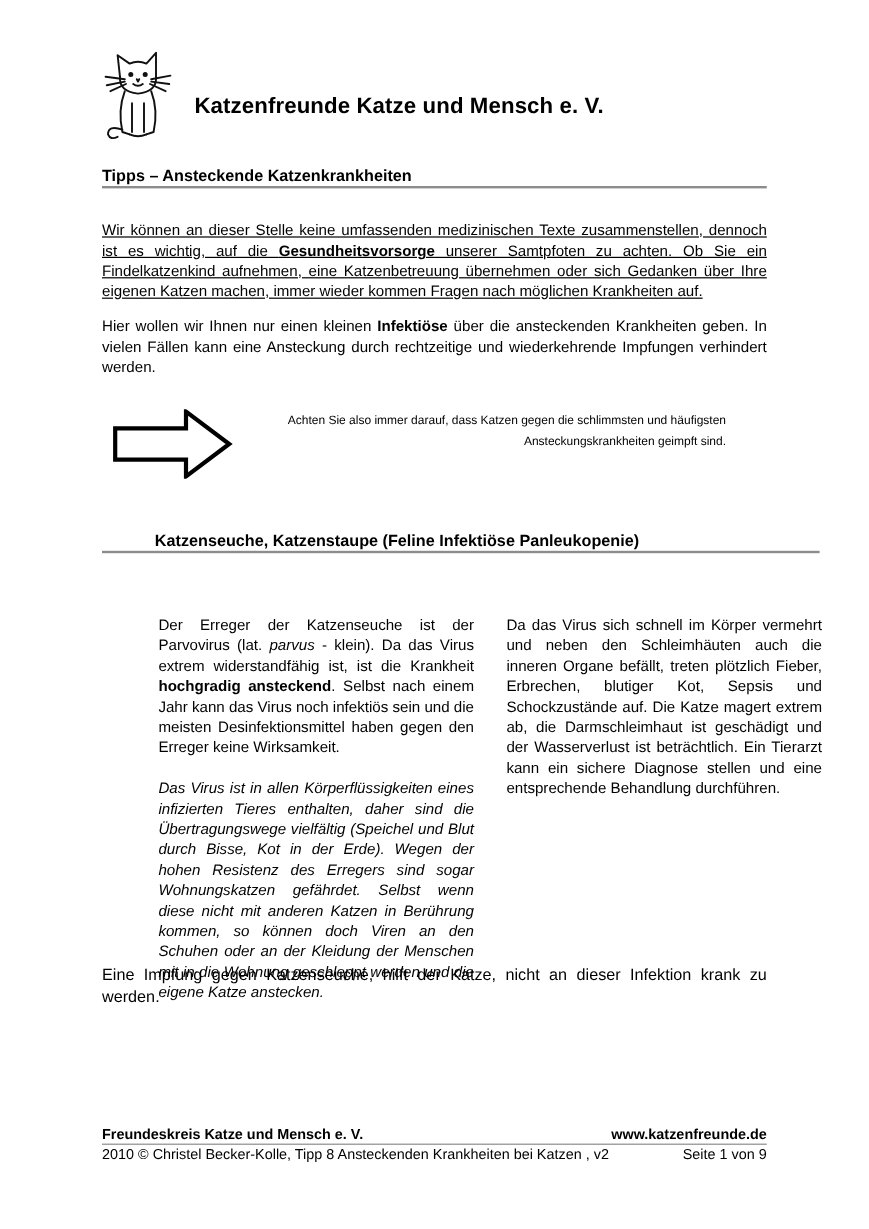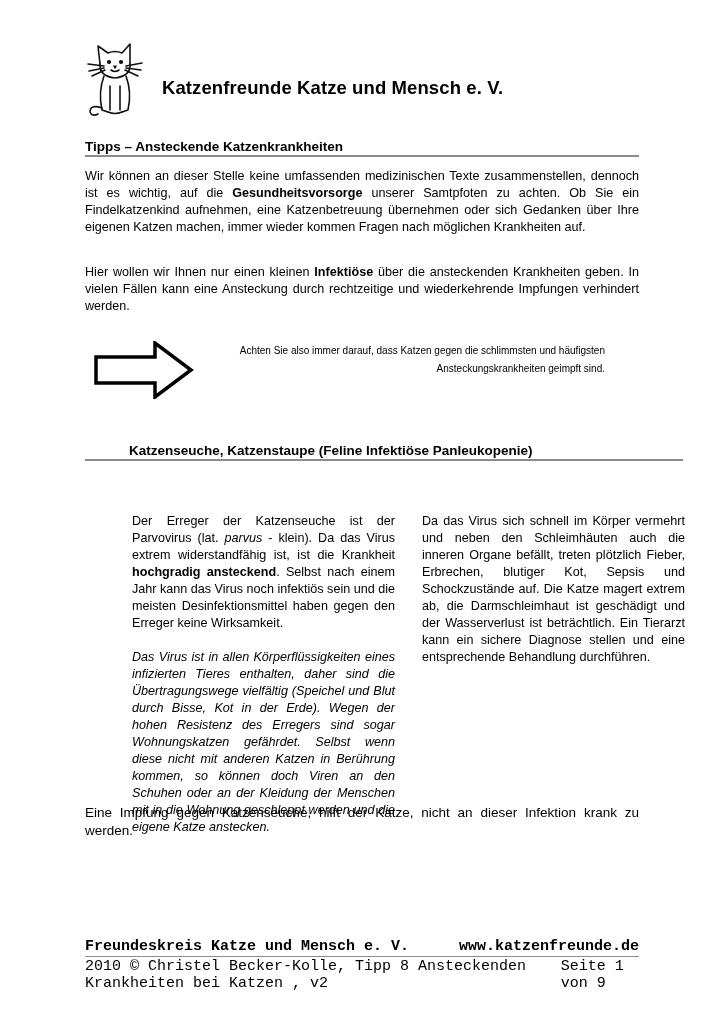--- a/index.html
+++ b/index.html
@@ -5,31 +5,31 @@
   html, body { margin: 0; padding: 0; background: #ffffff; }
   body { width: 724px; height: 1024px; position: relative; overflow: hidden;
          font-family: "Liberation Sans", sans-serif; color: #000; }
   .logo { position: absolute; left: 84px; top: 38px; width: 62px; height: 80px; }
   .org-title { position: absolute; left: 162px; top: 77px; font-size: 18.5px; font-weight: bold; letter-spacing: 0.1px; text-align: right; }
   .h2 { position: absolute; left: 85px; width: 554px; font-size: 13.5px; font-weight: bold;
         border-bottom: 2px solid #8c8c8c; padding-bottom: 1px; }
   .h2.one { top: 139px; }
   .h2.two { top: 443px; padding-left: 44px; }
   .para { position: absolute; left: 85px; width: 554px; font-size: 12.6px; line-height: 17px; text-align: justify; }
-  .p1 { top: 168px; }
+  .p1 { top: 184px; text-decoration: underline; }
   .p2 { top: 264px; }
   .arrow { position: absolute; left: 93px; top: 341px; width: 102px; height: 58px; }
   .callout { position: absolute; left: 215px; top: 342px; width: 390px; font-size: 10px; font-weight: normal; line-height: 18px; text-align: right; }
   .col { position: absolute; width: 263px; font-size: 12.6px; line-height: 17px; text-align: justify; margin-left: 47px; }
   .col.left { left: 85px; top: 513px; }
   .col.right { left: 375px; top: 513px; }
   .col p { margin: 0 0 17px 0; }
   .col.left p.c2 { margin-top: 0; font-style: italic; }
   .vacc { position: absolute; left: 85px; top: 804px; width: 554px; font-size: 13.5px; font-weight: normal; line-height: 18px; text-align: justify; }
-  .footer { position: absolute; left: 85px; top: 938px; width: 554px; font-size: 15px; font-family: Liberation Mono, monospace; }
+  .footer { position: absolute; left: 85px; top: 938px; width: 554px; font-size: 12px; }
   .footer-row1 { display: flex; justify-content: space-between; font-weight: bold; padding-bottom: 1px; border-bottom: 1.5px solid #8c8c8c; }
   .footer-row2 { display: flex; justify-content: space-between; padding-top: 1px; gap: 12px; }
 </style>
 </head>
 <body>
 
 <svg class="logo" viewBox="0 0 62 80">
   <g fill="none" stroke="#111" stroke-width="1.6" stroke-linecap="round" stroke-linejoin="round">
 
     <path d="M16 26 L14 8 L24 15 Q31 12 38 15 L46 6 L46 26"></path>

